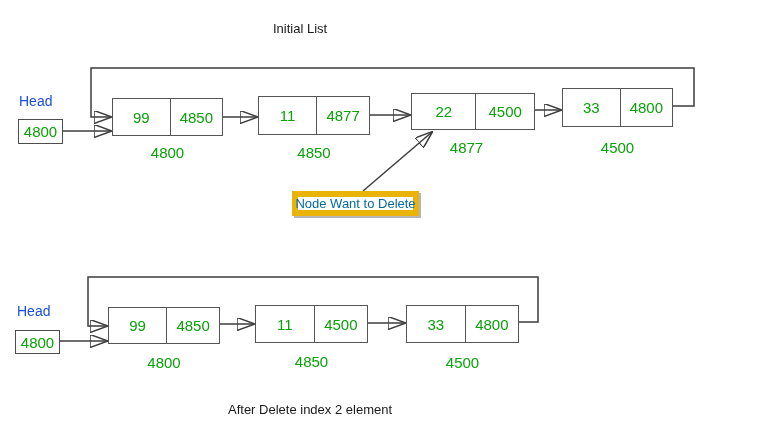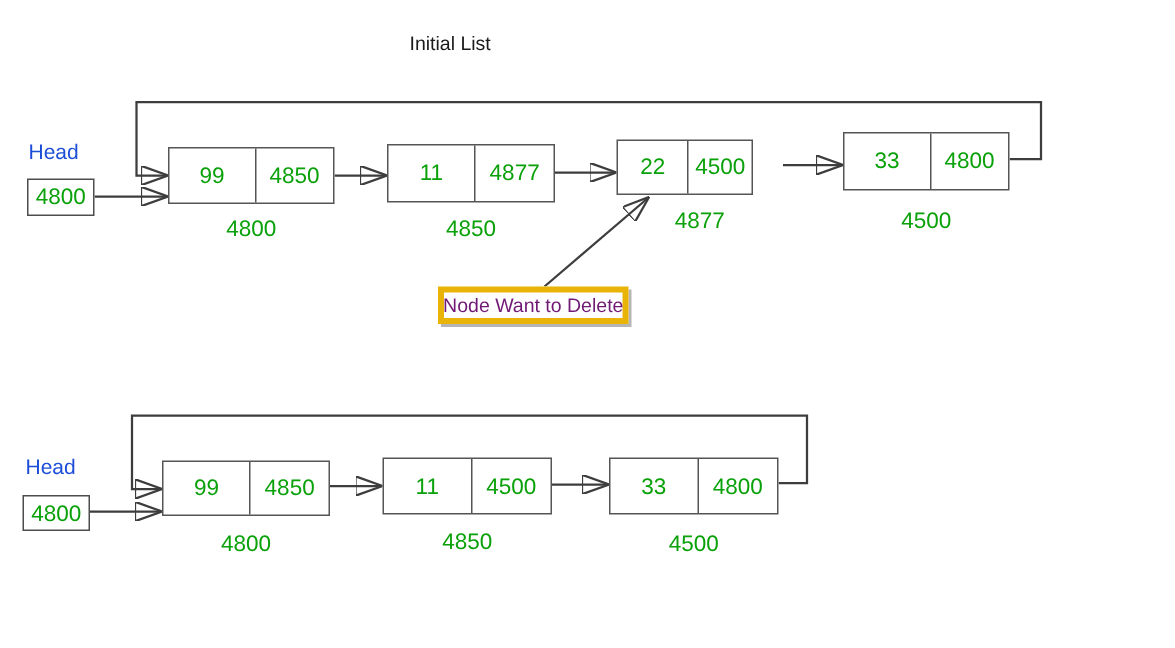--- a/index.html
+++ b/index.html
@@ -60,28 +60,28 @@
   .addr {
     position: absolute;
     text-align: center;
     font-size: 15px;
     color: #0aa10a;
     white-space: nowrap;
   }
   .callout {
     position: absolute;
     box-sizing: border-box;
-    border: 4px solid #eab308;
+    border: 6px solid #eab308;
     box-shadow: 2px 2px 0 #b5b5b5;
     background: #ffffff;
     display: flex;
     align-items: center;
     justify-content: center;
     font-size: 13px;
-    color: #701a75;
+    color: #0369a1;
     white-space: nowrap;
     text-align: center;
   }
 </style>
 </head>
 <body>
 
 <div class="canvas">
 
   <svg class="wires" width="783" height="432" viewBox="0 0 783 432">
@@ -116,21 +116,21 @@
       <div class="cell next">4850</div>
     </div>
     <div class="addr" style="left:112px; top:144px; width:111px;">4800</div>
 
     <div class="node" style="left:258px; top:96px; width:112px; height:39px;">
       <div class="cell value">11</div>
       <div class="cell next">4877</div>
     </div>
     <div class="addr" style="left:258px; top:144px; width:112px;">4850</div>
 
-    <div class="node" style="left:411px; top:93px; width:91px; height:37px;">
+    <div class="node" style="left:411px; top:93px; width:124px; height:37px;">
       <div class="cell value">22</div>
       <div class="cell next">4500</div>
     </div>
     <div class="addr" style="left:411px; top:139px; width:111px;">4877</div>
 
     <div class="node" style="left:562px; top:88px; width:111px; height:39px;">
       <div class="cell value">33</div>
       <div class="cell next">4800</div>
     </div>
     <div class="addr" style="left:562px; top:139px; width:111px;">4500</div>
@@ -154,15 +154,16 @@
       <div class="cell next">4500</div>
     </div>
     <div class="addr" style="left:255px; top:353px; width:113px;">4850</div>
 
     <div class="node" style="left:406px; top:305px; width:113px; height:38px;">
       <div class="cell value">33</div>
       <div class="cell next">4800</div>
     </div>
     <div class="addr" style="left:406px; top:354px; width:113px;">4500</div>
 
+    <div class="title-text" style="left:228px; top:402px;">After Delete index 2 element</div>
   </div>
 
 </div>
 
 </body></html>

